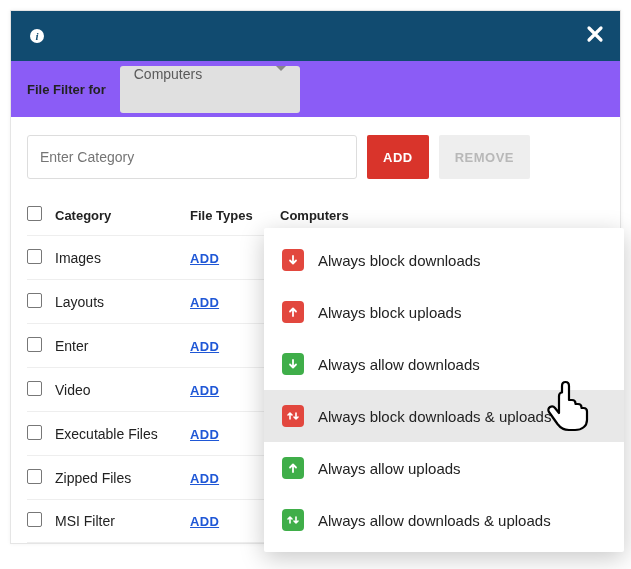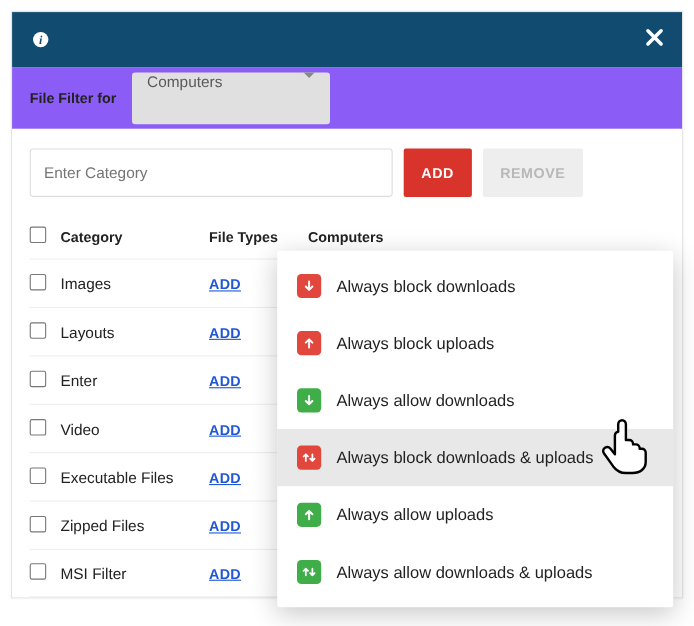--- a/index.html
+++ b/index.html
@@ -67,21 +67,21 @@
     width: 15px; height: 15px; border: 1.5px solid #777; border-radius: 2px;
     display: inline-block; cursor: pointer;
   }
   .addlink {
     color: #1f57d6; font-weight: bold; text-decoration: underline;
     font-size: 13px; cursor: pointer; letter-spacing: 0.3px;
   }
 
   
   .menu {
-    position: absolute; left: 252px; top: 228px; width: 360px;
+    position: absolute; left: 264px; top: 228px; width: 360px;
     background: #fff; border-radius: 2px;
     box-shadow: 0 6px 24px rgba(0,0,0,0.22);
     padding: 6px 0; z-index: 10;
   }
   .menu-item {
     display: flex; align-items: center; gap: 14px;
     height: 52px; padding: 0 18px; font-size: 15px; color: #222;
     cursor: pointer;
   }
   .menu-item.selected { background: #e8e8e8; }

